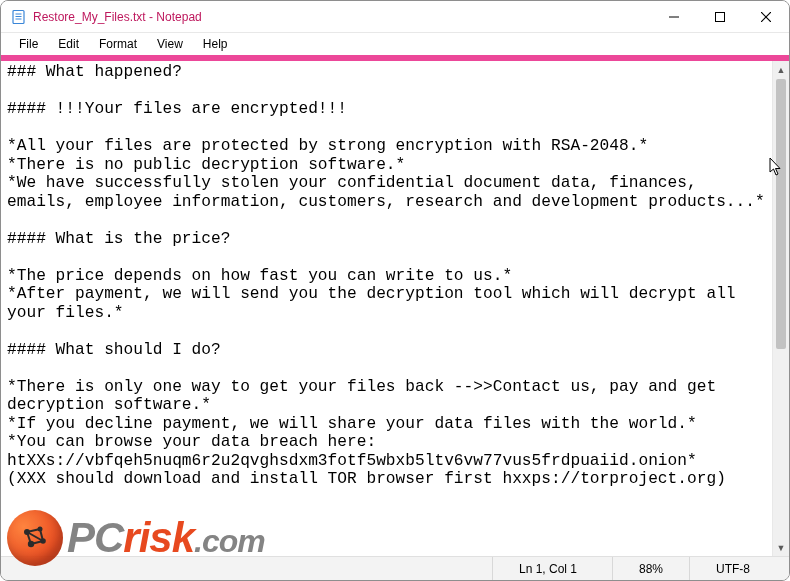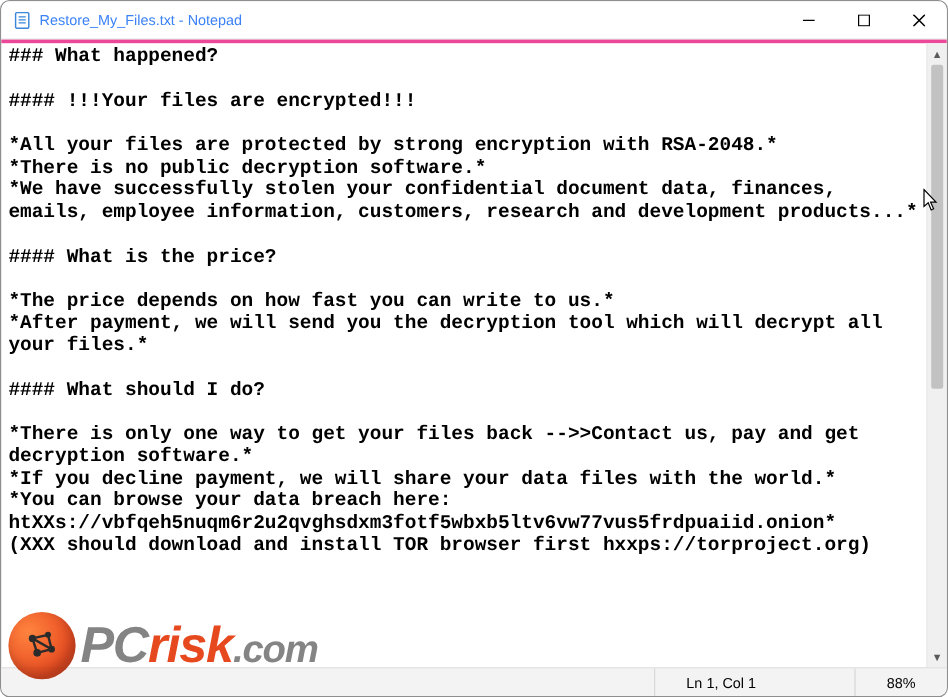--- a/index.html
+++ b/index.html
@@ -30,21 +30,21 @@
     border-bottom: 1px solid #e8e8e8;
     background: #fff;
   }
   .titlebar .icon {
     width: 16px; height: 16px;
     margin: 0 6px 0 10px;
     display: flex; align-items: center; justify-content: center;
   }
   .titlebar .title {
     font-size: 12px;
-    color: #3b82f6;
+    color: #be185d;
     flex: 0 0 auto;
   }
   .titlebar .spacer { flex: 1; }
   .win-btn {
     width: 46px; height: 32px;
     display: flex; align-items: center; justify-content: center;
     color: #000;
   }
 
   .menubar {
@@ -60,22 +60,21 @@
   .menubar .mi {
     padding: 2px 10px;
     cursor: default;
   }
 
   .editor-wrap {
     flex: 1;
     display: flex;
     position: relative;
     overflow: hidden;
-    border-top: 3px solid #ec4899;
-    font-weight: bold;
+    border-top: 6px solid #ec4899;
   }
   .editor {
     flex: 1;
     padding: 2px 4px 2px 6px;
     font-family: Consolas, "Courier New", monospace;
     font-size: 16.2px;
     line-height: 18.5px;
     white-space: pre-wrap;
     word-wrap: break-word;
     color: #000;
@@ -108,21 +107,20 @@
     align-items: stretch;
     font-size: 12px;
     color: #000;
     border-top: 1px solid #e0e0e0;
     background: #f3f3f3;
   }
   .statusbar .cell {
     border-left: 1px solid #d8d8d8;
     display: flex; align-items: center;
     padding: 0 26px;
-    margin-left: 47px;
   }
   .statusbar .grow { flex: 1; border-left: none; }
 
   
   .watermark {
     position: absolute;
     left: 6px; bottom: 14px;
     display: flex;
     align-items: center;
     gap: 4px;
@@ -182,20 +180,27 @@
         </svg>
     </div>
     <div class="win-btn close">
       <svg width="10" height="10" viewBox="0 0 10 10">
           <line x1="0" y1="0" x2="10" y2="10" stroke="#000" stroke-width="1.2"></line>
           <line x1="10" y1="0" x2="0" y2="10" stroke="#000" stroke-width="1.2"></line>
         </svg>
     </div>
   </div>
 
+  <div class="menubar">
+    <span class="mi"><span>File</span></span>
+    <span class="mi"><span>Edit</span></span>
+    <span class="mi"><span>Format</span></span>
+    <span class="mi"><span>View</span></span>
+    <span class="mi"><span>Help</span></span>
+  </div>
 
   <div class="editor-wrap">
     <div class="editor">### What happened?
 
 #### !!!Your files are encrypted!!!
 
 *All your files are protected by strong encryption with RSA-2048.*
 *There is no public decryption software.*
 *We have successfully stolen your confidential document data, finances, emails, employee information, customers, research and development products...*
 
@@ -215,20 +220,21 @@
       <div class="arrow top">▲</div>
       <div class="thumb"></div>
       <div class="arrow bottom">▼</div>
     </div>
   </div>
 
   <div class="statusbar">
     <div class="grow"></div>
     <div class="cell" style="min-width:120px">Ln 1, Col 1</div>
     <div class="cell" style="min-width:60px">88%</div>
+    <div class="cell" style="min-width:100px">UTF-8</div>
   </div>
 
   <div class="watermark">
     <div class="wm-bug">
       <svg width="40" height="40" viewBox="0 0 40 40">
         <circle cx="12" cy="14" r="3" fill="#1a1a1a"></circle>
         <circle cx="25" cy="11" r="2.5" fill="#1a1a1a"></circle>
         <circle cx="16" cy="26" r="3.2" fill="#1a1a1a"></circle>
         <circle cx="28" cy="23" r="2.8" fill="#1a1a1a"></circle>
         <line x1="12" y1="14" x2="25" y2="11" stroke="#1a1a1a" stroke-width="2"></line>

